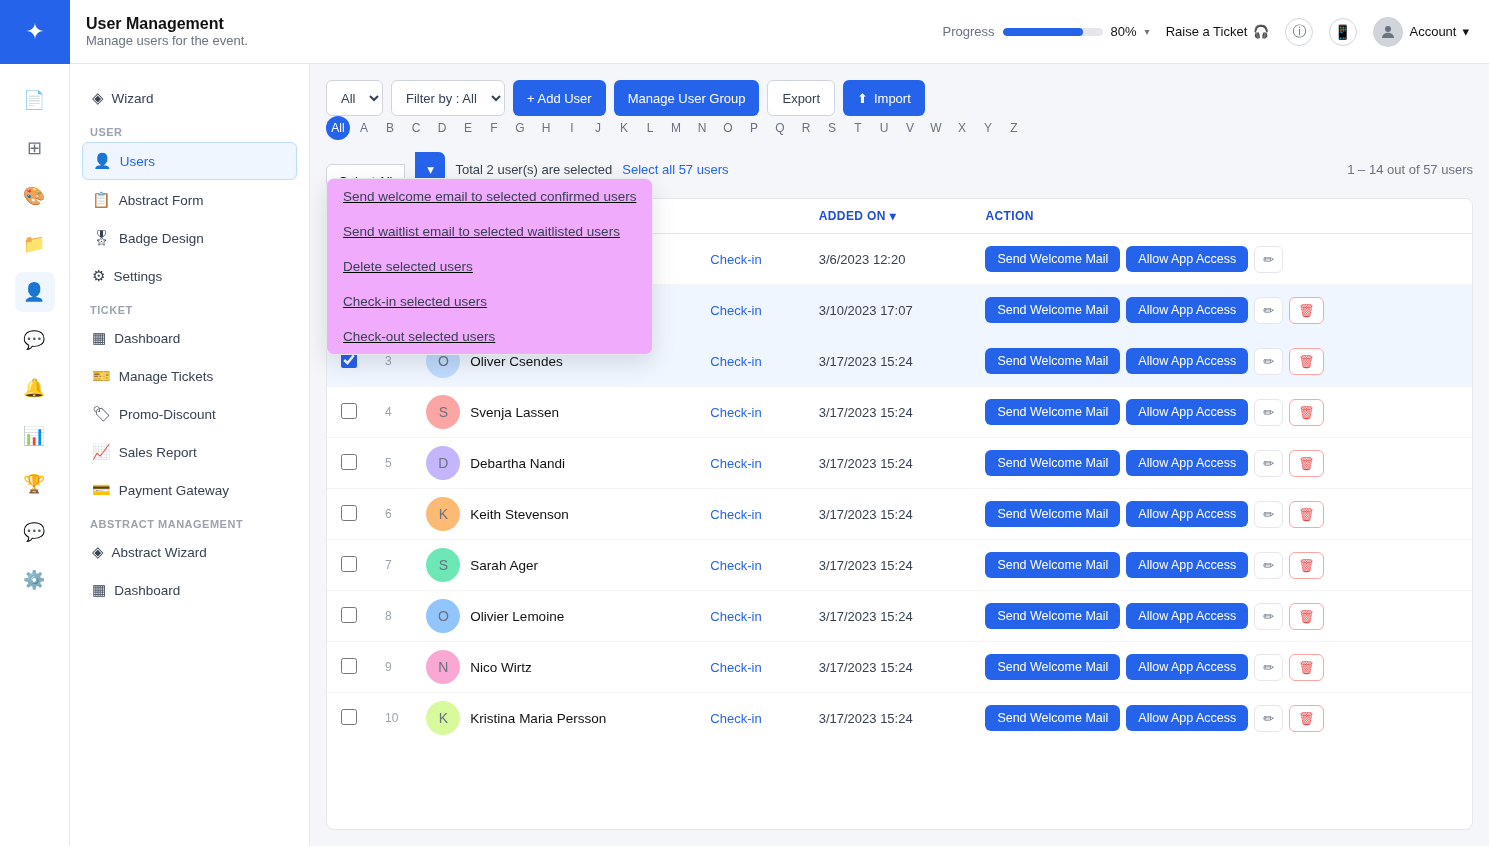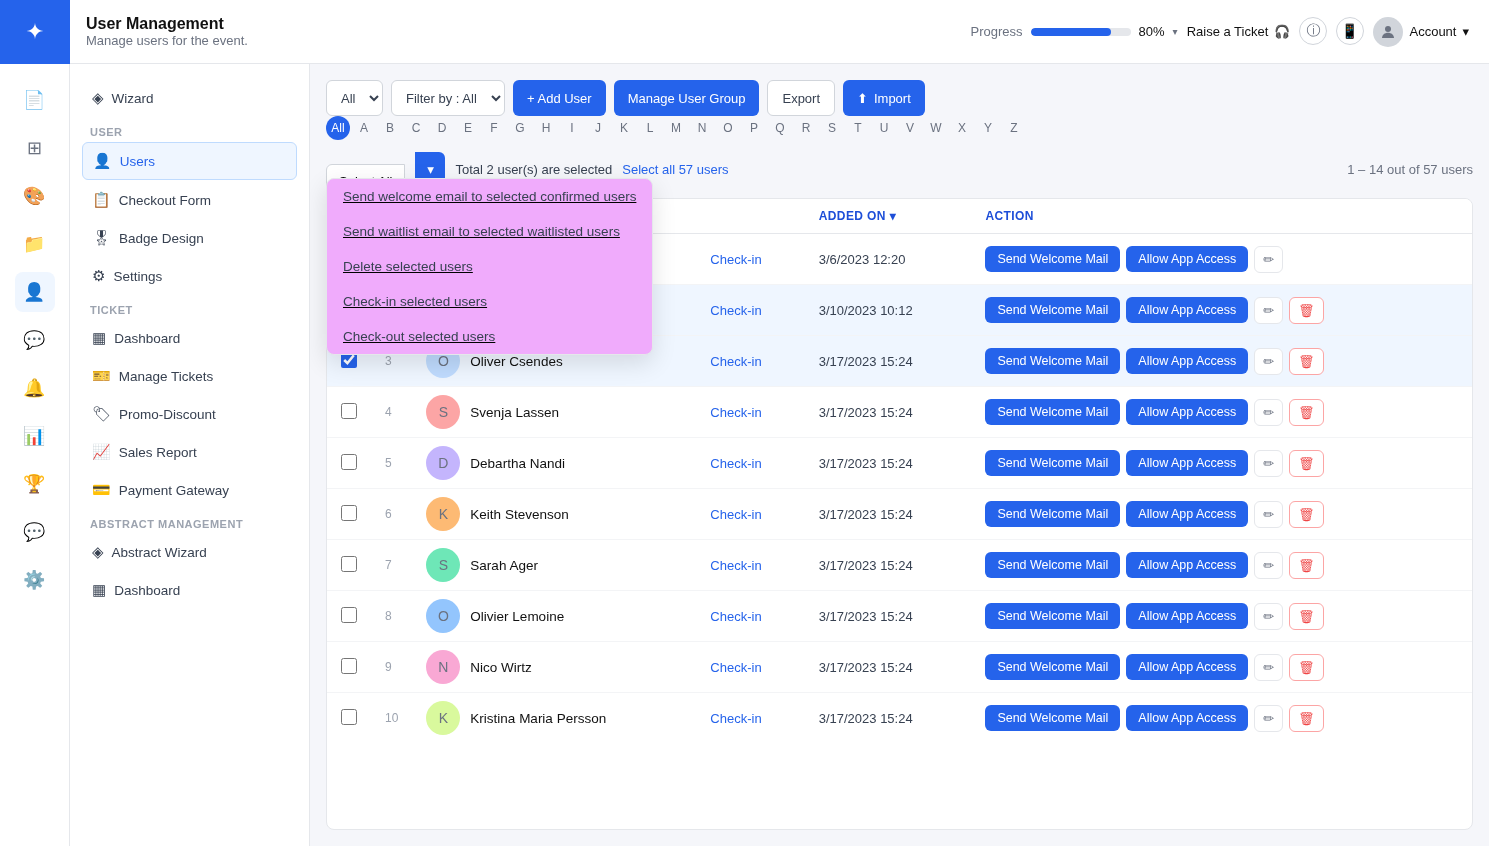--- a/index.html
+++ b/index.html
@@ -11,21 +11,21 @@
       background: #fff; border-bottom: 1px solid #e5e7eb; padding: 0 20px; flex-shrink: 0;
     }
     .logo-area {
       width: 70px; background: #2563eb; height: 64px; display: flex; align-items: center; justify-content: center;
       margin-left: -20px; margin-right: 16px; flex-shrink: 0;
     }
     .logo-icon { color: #fff; font-size: 22px; }
     .header-title { flex: 1; }
     .header-title h1 { font-size: 16px; font-weight: 600; color: #111; }
     .header-title p { font-size: 13px; color: #6b7280; }
-    .header-right { display: flex; gap: 9px; }
+    .header-right { display: flex; align-items: center; gap: 16px; }
     .progress-area { display: flex; align-items: center; gap: 8px; font-size: 13px; color: #6b7280; }
     .progress-bar-container { width: 100px; height: 8px; background: #e5e7eb; border-radius: 4px; overflow: hidden; }
     .progress-bar-fill { height: 100%; background: #2563eb; border-radius: 4px; }
     .progress-pct { font-size: 13px; color: #111; font-weight: 500; }
     .progress-caret { font-size: 10px; color: #6b7280; }
     .raise-ticket { display: flex; align-items: center; gap: 6px; font-size: 13px; font-weight: 500; color: #111; cursor: pointer; }
     .icon-circle { width: 28px; height: 28px; border-radius: 50%; border: 1.5px solid #d1d5db; display: flex; align-items: center; justify-content: center; font-size: 14px; color: #6b7280; cursor: pointer; }
     .account-btn { display: flex; align-items: center; gap: 6px; font-size: 13px; font-weight: 500; color: #111; cursor: pointer; }
     .avatar { width: 30px; height: 30px; border-radius: 50%; background: #d1d5db; display: flex; align-items: center; justify-content: center; }
 
@@ -191,21 +191,21 @@
       <span class="sidebar-icon">◈</span>
       <span>Wizard</span>
     </div>
     <div class="sidebar-section-label">User</div>
     <div class="sidebar-item active">
       <span class="sidebar-icon">👤</span>
       <span>Users</span>
     </div>
     <div class="sidebar-item">
       <span class="sidebar-icon">📋</span>
-      <span>Checkout Form</span>
+      <span>Abstract Form</span>
     </div>
     <div class="sidebar-item">
       <span class="sidebar-icon">🎖</span>
       <span>Badge Design</span>
     </div>
     <div class="sidebar-item">
       <span class="sidebar-icon">⚙</span>
       <span>Settings</span>
     </div>
     <div class="sidebar-section-label">Ticket</div>
@@ -348,21 +348,21 @@
             <tr class="row-checked">
               <td class="col-check"><input type="checkbox" checked="" style=""></td>
               <td class="col-hash">2</td>
               <td>
                 <div class="user-cell">
                   <div class="user-avatar av2">K</div>
                   <span class="user-name">Kushlom Pett</span>
                 </div>
               </td>
               <td><button class="checkin-btn">Check-in</button></td>
-              <td class="added-on">3/10/2023 10:12</td>
+              <td class="added-on">3/10/2023 17:07</td>
               <td>
                 <div class="action-cell">
                   <button class="btn-welcome">Send Welcome Mail</button>
                   <button class="btn-allow">Allow App Access</button>
                   <button class="btn-edit">✏</button>
                   <button class="btn-delete">🗑</button>
                 </div>
               </td>
             </tr>
             <tr class="row-checked">

